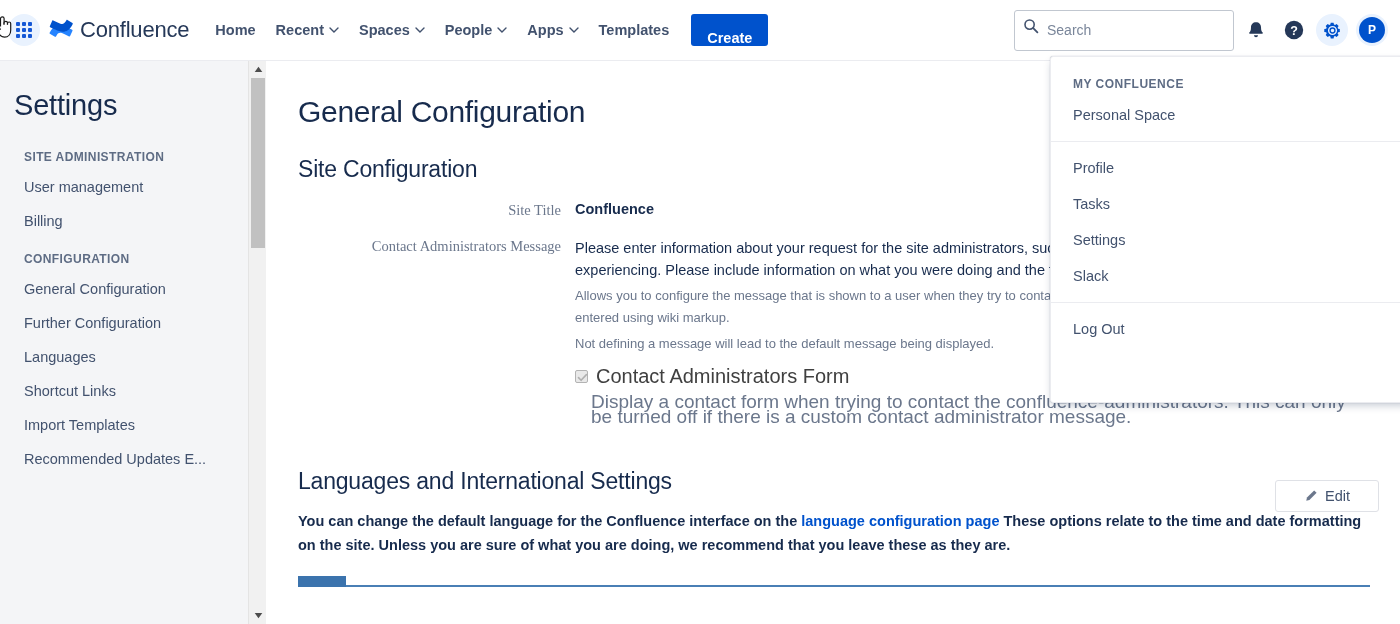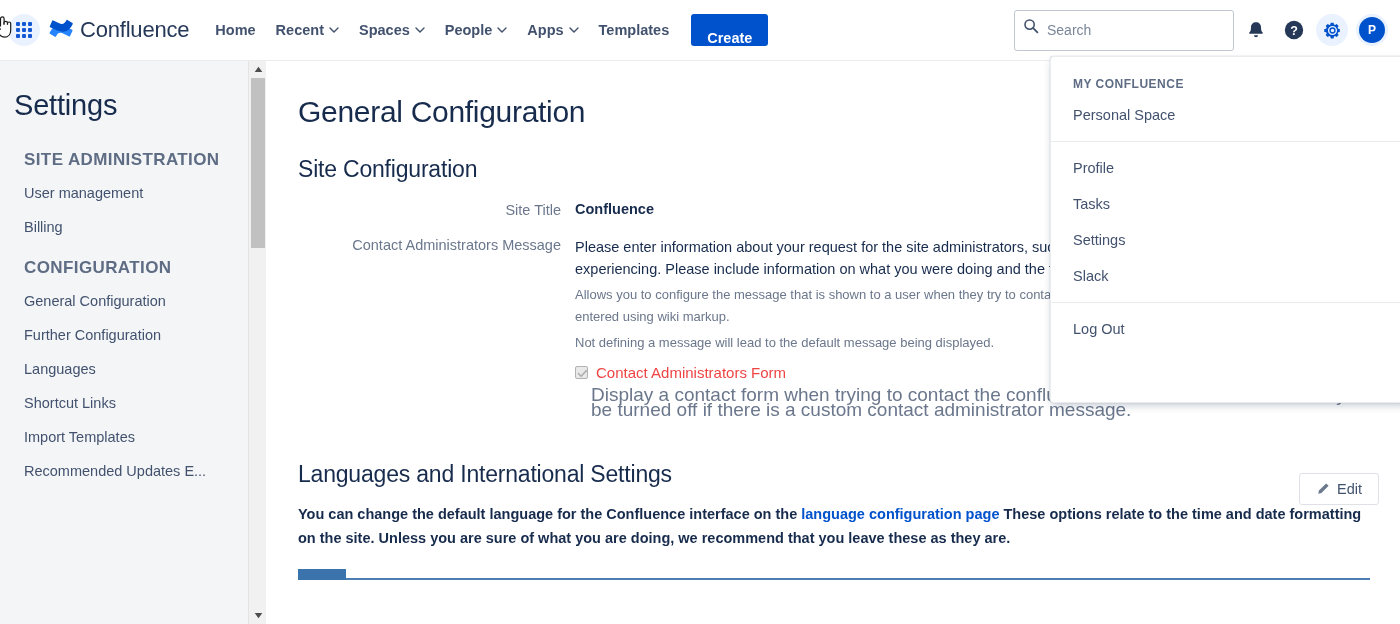--- a/index.html
+++ b/index.html
@@ -115,21 +115,21 @@
     position: absolute; top: 61px; left: 0;
     width: 248px; height: 563px;
     background: #f4f5f7;
     overflow: hidden;
   }
   .sidebar-title {
     font-size: 29px; font-weight: 400; color: #172B4D;
     padding: 28px 0 14px 14px; margin: 0; letter-spacing: -0.2px;
   }
   .side-section {
-    font-size: 17px; font-weight: 700; letter-spacing: 0.4px;
+    font-size: 12px; font-weight: 700; letter-spacing: 0.4px;
     color: #5E6C84; padding: 14px 0 6px 24px; text-transform: uppercase;
   }
   .side-item {
     font-size: 14.5px; color: #42526E;
     padding: 9px 10px 9px 24px; cursor: pointer;
     white-space: nowrap; overflow: hidden; text-overflow: ellipsis;
   }
 
   
   .sb-track {
@@ -169,49 +169,50 @@
   }
   h2.section-title {
     font-size: 23px; font-weight: 400; color: #172B4D;
     margin: 27px 0 0 0; letter-spacing: -0.2px;
   }
   .form-row { display: flex; margin-top: 18px; }
   .form-label {
     width: 277px; flex: 0 0 277px; text-align: right;
     padding-right: 14px; font-size: 14.5px; color: #6B778C;
     padding-top: 1px;
+    font-family: Liberation Serif, serif;
   }
   .form-value { flex: 1 1 auto; min-width: 0; }
   .value-strong { font-size: 14.5px; font-weight: 700; color: #172B4D; }
   .value-normal {
     font-size: 14.5px; color: #172B4D; line-height: 22px;
     max-width: 800px;
   }
   .hint {
     font-size: 13px; color: #6B778C; line-height: 22px; margin-top: 4px;
     max-width: 830px;
   }
   .checkrow { display: flex; align-items: center; margin-top: 10px; }
   .checkbox {
     width: 13px; height: 13px; border: 1px solid #b3b3b3;
     background: #e9e9e9; border-radius: 2px; position: relative;
     margin-right: 8px; flex: 0 0 13px;
   }
   .checkbox svg { position: absolute; left: 1px; top: 1px; }
-  .check-label { font-size: 15px; color: #ef4444; }
+  .check-label { font-size: 20px; color: #404040; }
   .check-desc {
     font-size: 19px; color: #6B778C; line-height: 15px;
     margin: 6px 0 0 16px; max-width: 800px;
   }
 
   .sec2-wrap { margin-top: 44px; position: relative; }
   .edit-btn {
     position: absolute; right: -9px; top: 12px;
     display: flex; align-items: center; gap: 7px;
-    height: 32px; padding: 0 16px;
+    height: 32px; padding: 0 28px;
     border: 1px solid #dfe1e6; border-radius: 3px;
     background: #fff; cursor: pointer;
     font-size: 14.5px; color: #42526E;
     font-family: "Liberation Sans", sans-serif;
   }
   .para {
     font-size: 14.5px; color: #172B4D; line-height: 24px;
     margin-top: 14px; max-width: 1090px; font-weight: bold;
   }
   .link { color: #0052CC; cursor: pointer; }

